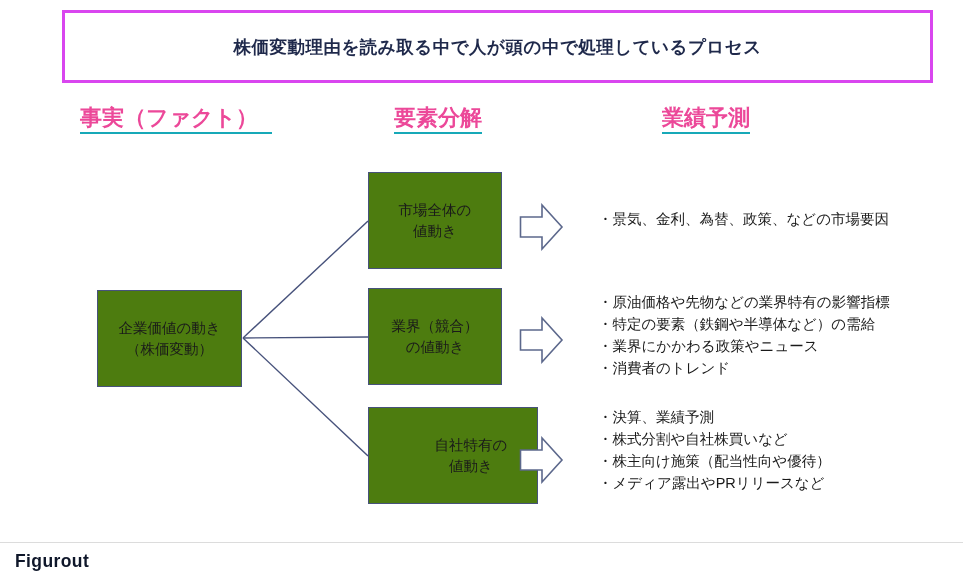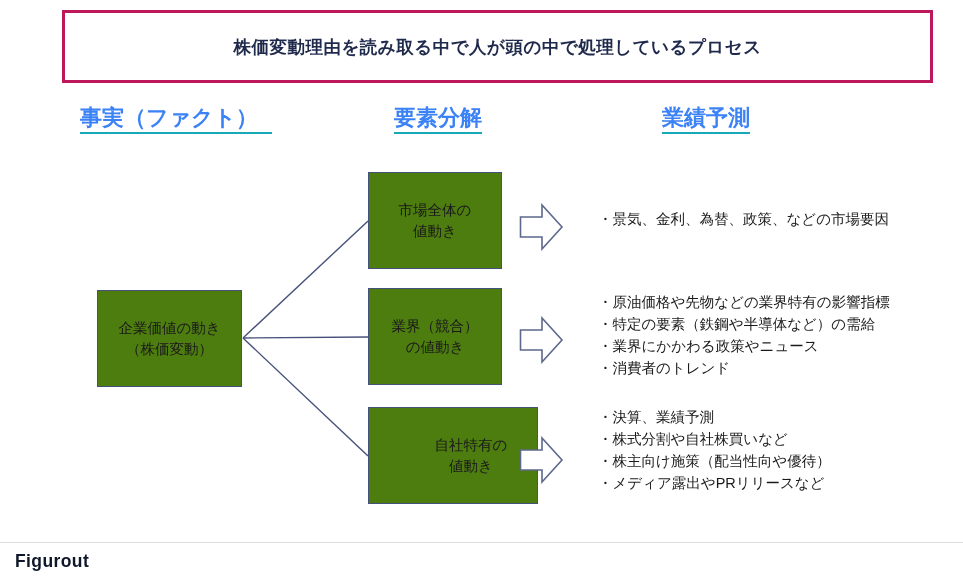--- a/index.html
+++ b/index.html
@@ -10,37 +10,37 @@
     background: #ffffff;
     font-family: "Liberation Sans", "DejaVu Sans", sans-serif;
     overflow: hidden;
   }
 
   
   .title-box {
     position: absolute;
     left: 62px; top: 10px;
     width: 865px; height: 67px;
-    border: 3px solid #be185d;
+    border: 3px solid #d946ef;
     display: flex; align-items: center; justify-content: center;
   }
   .title-box .title-text {
     font-size: 17.5px;
     font-weight: bold;
     color: #1F294B;
     letter-spacing: 0.5px;
   }
 
   
   .col-header {
     position: absolute;
     top: 105px;
     font-size: 22px;
     font-weight: bold;
-    color: #3b82f6;
+    color: #ec4899;
     border-bottom: 2.5px solid #17A9B8;
     padding-bottom: 2px;
     line-height: 1.15;
   }
   .col-header.fact { left: 80px; padding-right: 14px; }
   .col-header.decomp { left: 394px; text-align: center; }
   .col-header.reason { left: 662px; }
 
   
   .dbox {

